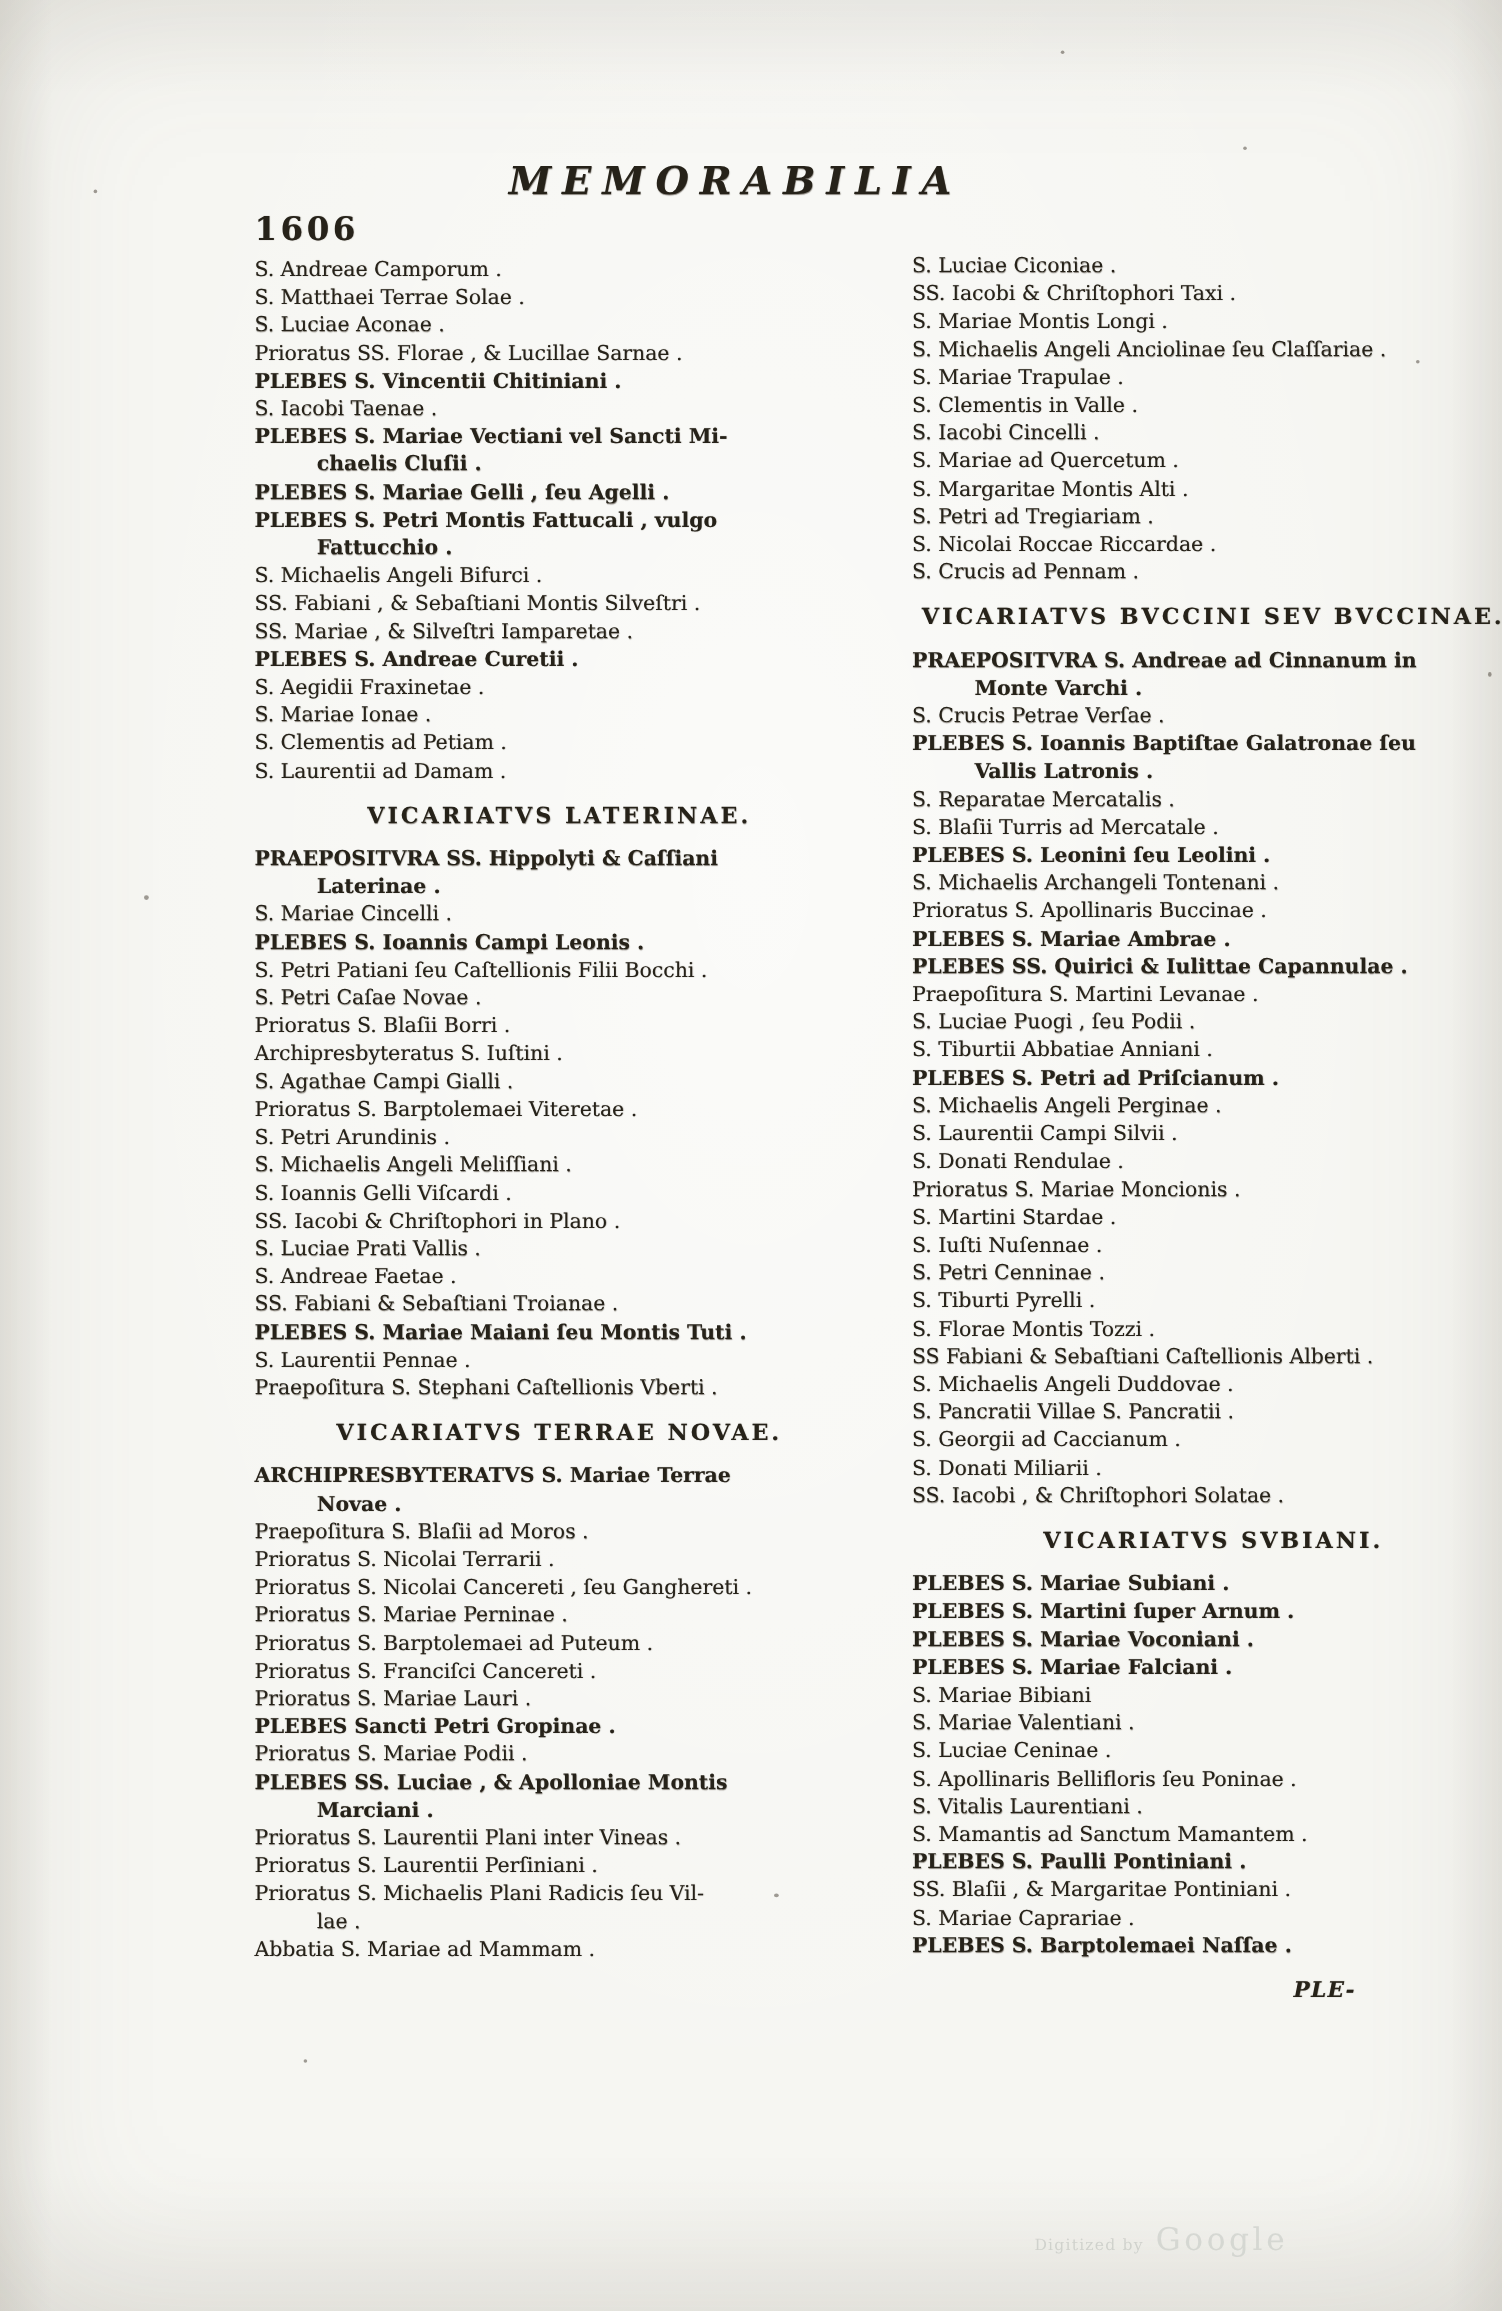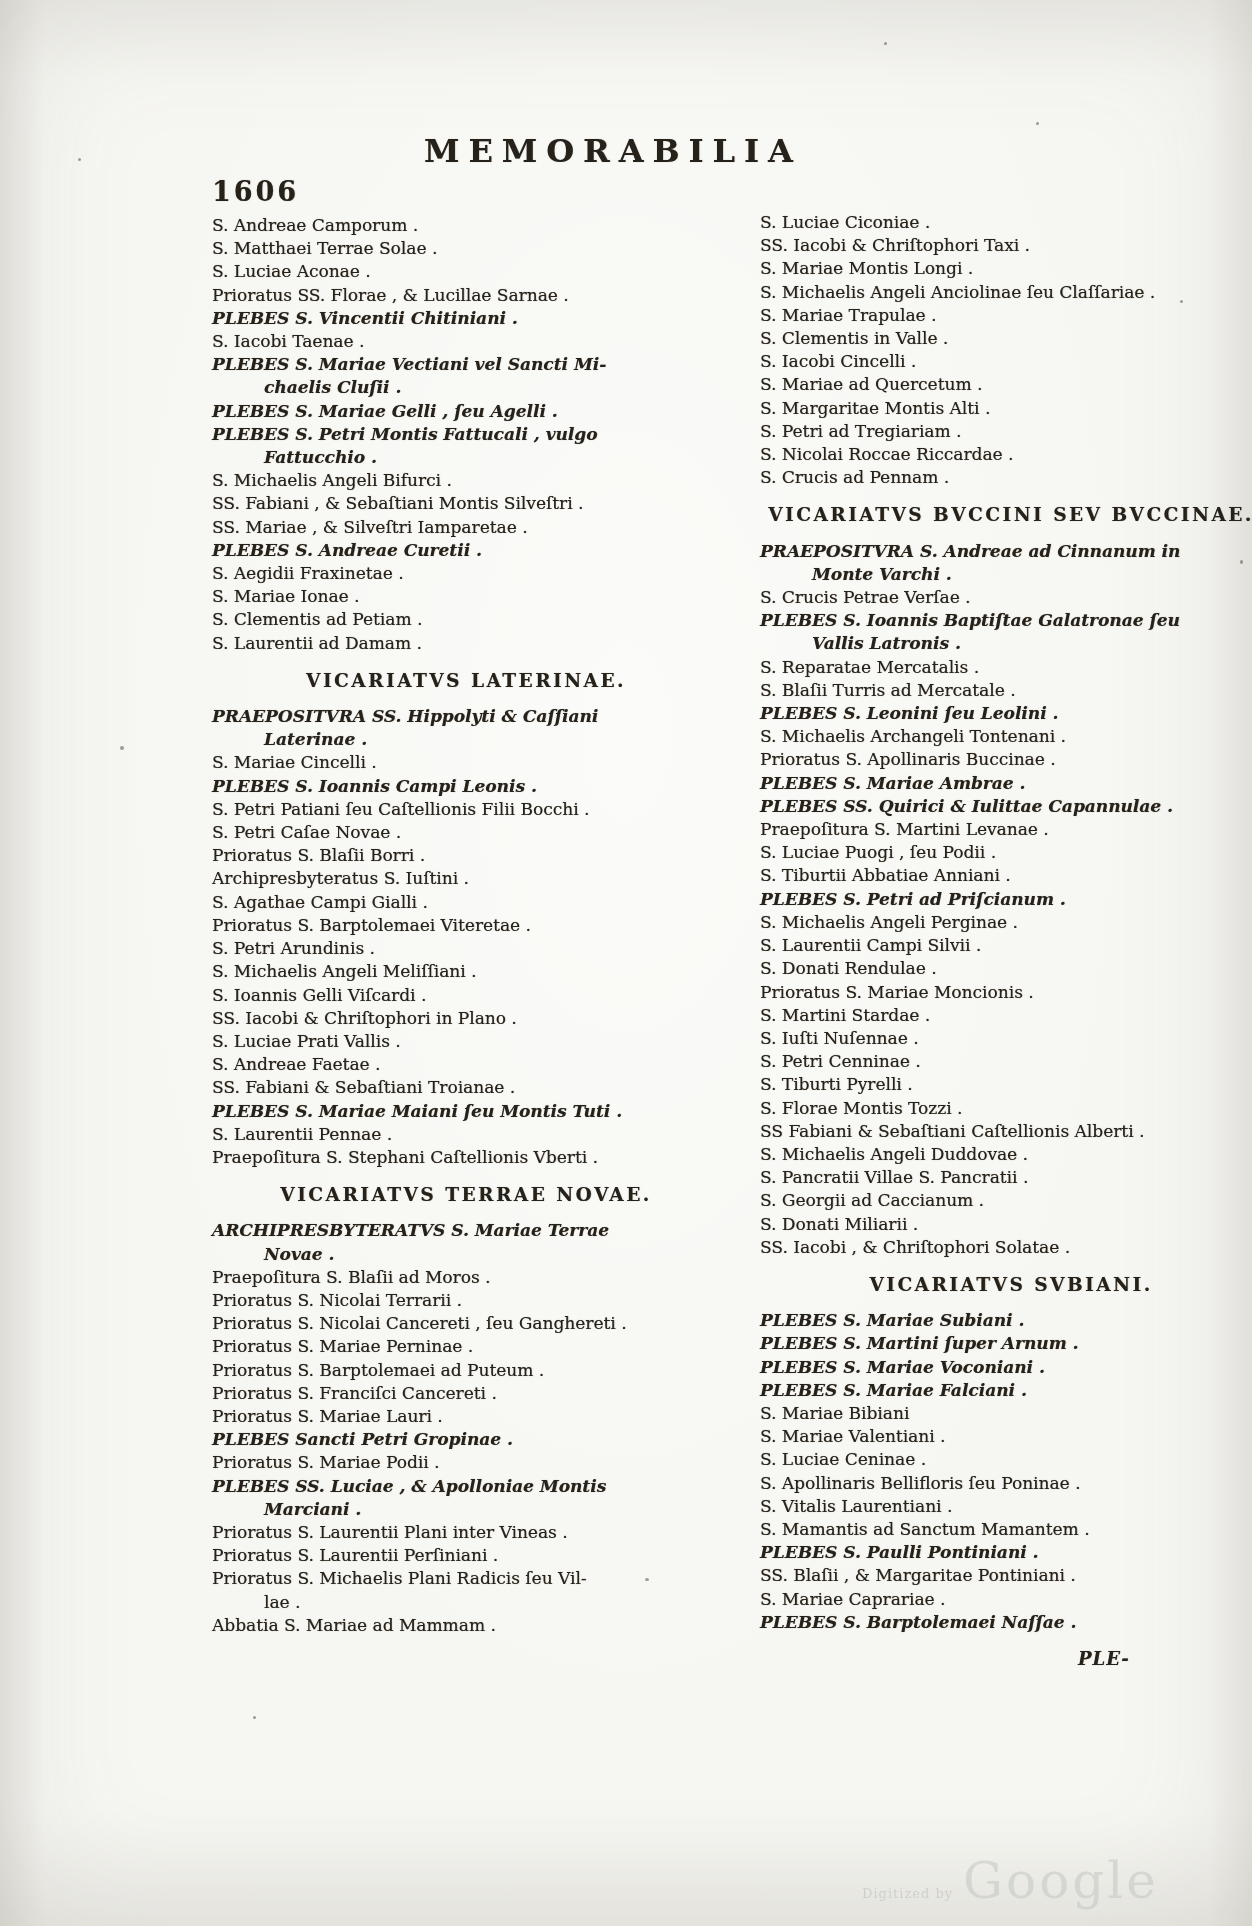--- a/index.html
+++ b/index.html
@@ -17,51 +17,51 @@
     font-family:"DejaVu Serif", serif;
     color:#262219;
   }
   .ink{ text-shadow: 0.3px 0.4px 0.8px rgba(45,36,26,0.55); }
   .page-number{
     position:absolute; left:212px; top:136px;
     font-size:27px; font-weight:bold; letter-spacing:3px;margin-top:40px;
   }
   .page-title{
     position:absolute; left:424px; top:132px;
-    font-size:32px; font-weight:bold; letter-spacing:9px;
+    font-size:32px; font-weight:bold; font-style:italic; letter-spacing:9px;
     white-space:nowrap;
   }
   .col{
     position:absolute;
     font-size:17px; line-height:23.2px;
   }
   .col-left{ left:212px; top:214px; width:508px; }
   .col-right{ left:744px; top:211px; width:502px;margin-left:16px; }
   .entry{
     padding-left:52px; text-indent:-52px;
     white-space:pre-wrap;
   }
-  .entry.italic{ font-style:italic; font-weight:bold; }
+  .entry.italic{ font-weight:bold; }
   .heading{
     text-align:center; font-weight:bold;
     font-size:18.5px; letter-spacing:2.5px;
     margin:14px 0 13px; padding-left:0; text-indent:0;
     white-space:nowrap;
   }
   .catchword{
     position:absolute; left:1078px; top:1648px;
     font-size:18px; font-weight:bold; font-style:italic; letter-spacing:1px;
   }
   .watermark{
     position:absolute; left:862px; top:1852px;
     display:flex; align-items:baseline; gap:10px;
     opacity:0.55; pointer-events:none;
   }
   .watermark .prefix{ font-size:13px; color:#b9bdb8; letter-spacing:1px; }
-  .watermark .logo{ font-size:50px; color:#c3c7c2; letter-spacing:3px; }
+  .watermark .logo{ font-size:26px; color:#c3c7c2; letter-spacing:3px; }
   .speck{ position:absolute; border-radius:50%; background:rgba(70,62,52,0.5); }
 </style>
 </head>
 <body>
 
 <div class="scan-page">
 
   <div class="page-number ink">1606</div>
   <div class="page-title ink">MEMORABILIA</div>
 

